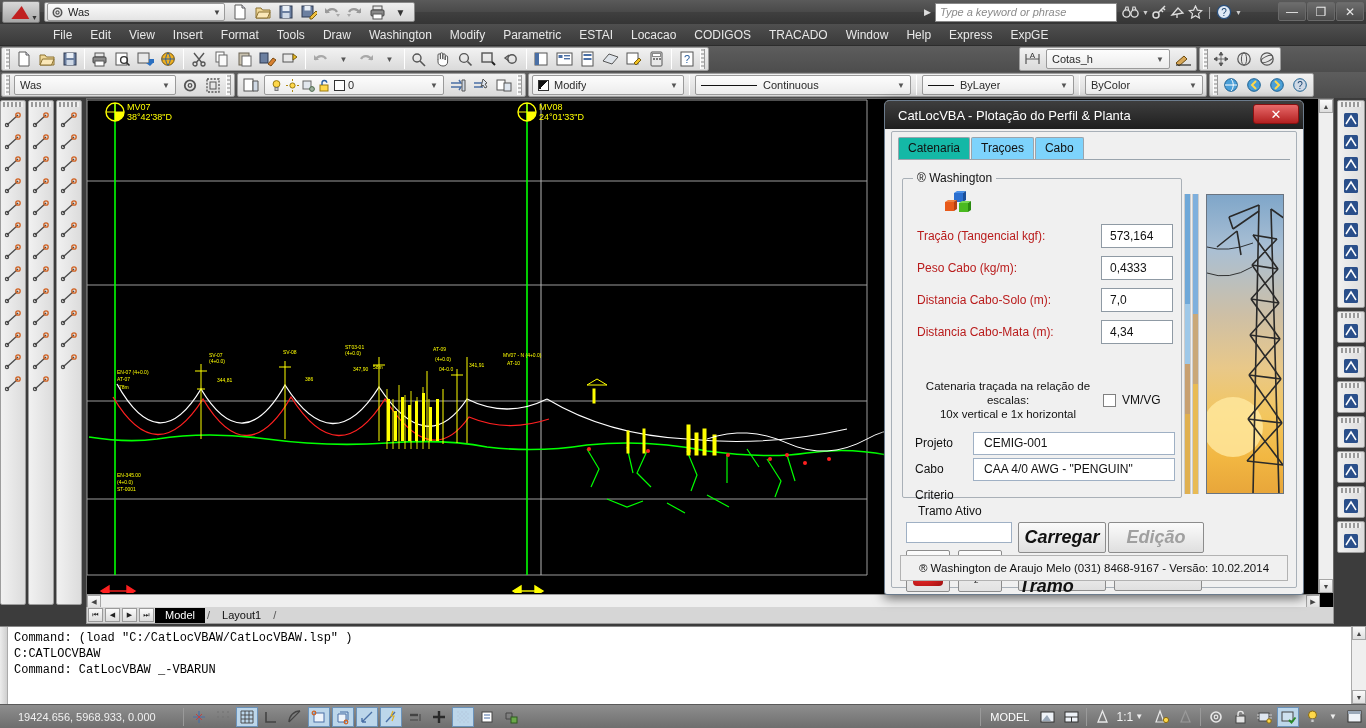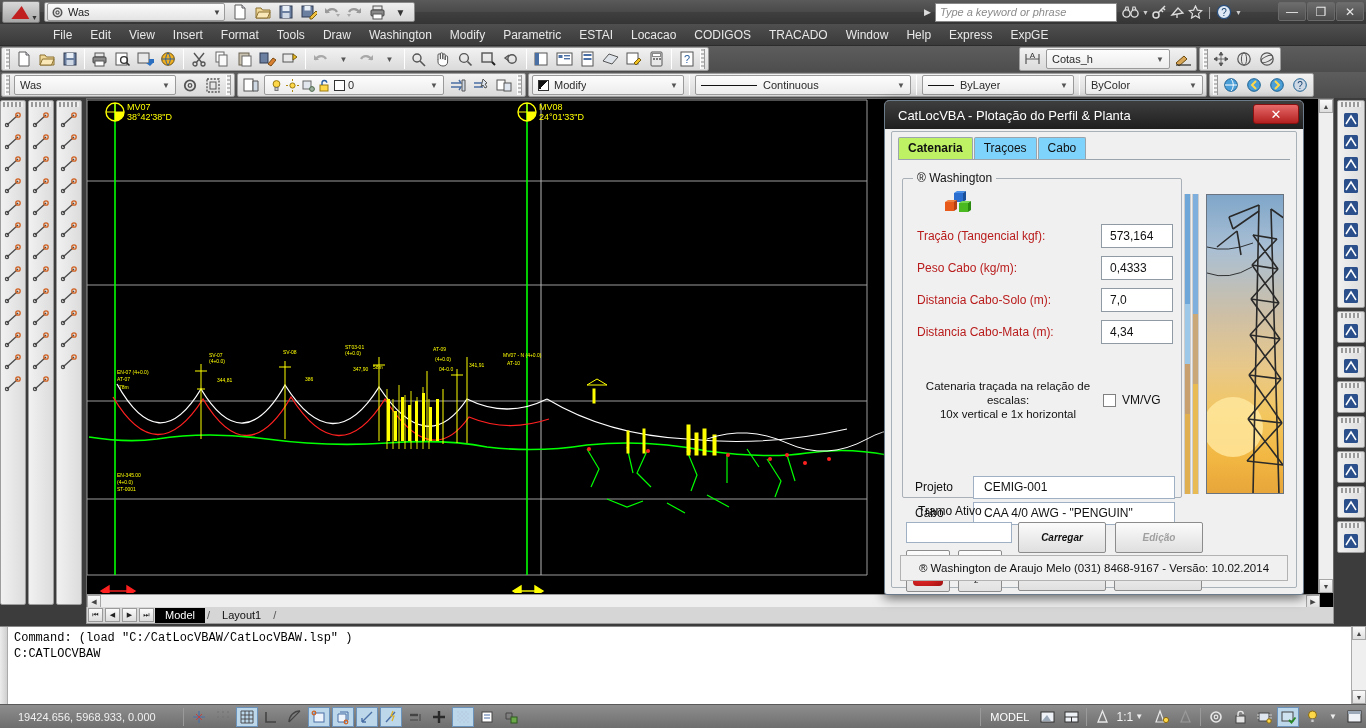--- a/index.html
+++ b/index.html
@@ -219,52 +219,52 @@
     border: 1px solid #8a1010; border-radius: 3px;
     color: #fff; display: flex; align-items: center; justify-content: center; font-size: 13px;
   }
   .dlg-body { position: absolute; left: 6px; top: 30px; right: 6px; bottom: 6px;
     background: #f0f0f0; border: 1px solid #a8b0b8; border-radius: 2px; }
   .tabs { display: flex; margin: 5px 0 0 6px; font-size: 12px; }
   .tab {
     padding: 3px 9px 4px 9px; border: 1px solid #9aa4ad; border-bottom: none;
     background: #7dd3fc; border-radius: 2px 2px 0 0; margin-right: 1px; color: #111;
   }
-  .tab.active { background: #bef264; position: relative; top: 0; font-weight: bold; }
+  .tab.active { background: #14b8a6; position: relative; top: 0; }
   .tabline { height: 1px; background: #9aa4ad; margin: 0 6px; }
   .fieldset {
     position: absolute; left: 10px; top: 46px; width: 280px; height: 320px;
     border: 1px solid #a9b0b7; border-radius: 2px;
   }
   .fs-legend { position: absolute; left: 10px; top: -8px; background: #f0f0f0;
     padding: 0 4px; font-size: 12px; color: #111; }
   .cubes { position: absolute; left: 40px; top: 12px; width: 34px; height: 26px; }
   .row { position: absolute; left: 14px; width: 256px; height: 26px; display: flex; align-items: center; }
   .row .lab { font-size: 12px; color: #b91c1c; flex: 1; }
   .tbox {
     width: 72px; height: 24px; background: #fff; border: 1px solid #8f9aa4;
     display: flex; align-items: center; padding-left: 8px; font-size: 12px; color: #111;
   }
   .note { position: absolute; left: 10px; top: 244px; width: 190px;
     font-size: 11.5px; color: #111; text-align: center; line-height: 14px; }
   .vmvg { position: absolute; left: 200px; top: 262px; display: flex; align-items: center; gap: 6px;
     font-size: 12px; color: #111; }
   .chk { width: 13px; height: 13px; border: 1px solid #808080; background: #fff; }
-  .row2 { position: absolute; left: 12px; width: 260px; height: 24px; display: flex; align-items: center; margin-top: 44px; }
+  .row2 { position: absolute; left: 12px; width: 260px; height: 24px; display: flex; align-items: center; }
   .row2 .lab2 { width: 58px; font-size: 12px; color: #111; }
   .tbox2 { flex: 1; height: 23px; background: #fff; border: 1px solid #9fb0c4;
     display: flex; align-items: center; padding-left: 10px; font-size: 12px; color: #111; }
   .tramo-lbl { position: absolute; left: 26px; top: 372px; font-size: 12px; color: #111; }
   .tramo-box { position: absolute; left: 14px; top: 390px; width: 106px; height: 21px;
     background: #fff; border: 1px solid #9fb0c4; }
   .btn {
     position: absolute; background: linear-gradient(180deg,#fbfbfb,#dfdfdf);
     border: 1px solid #8c8c8c; border-radius: 2px;
     display: flex; align-items: center; justify-content: center;
-    font-size: 10px; font-weight: bold; font-style: italic; color: #111;
+    font-size: 18px; font-weight: bold; font-style: italic; color: #111;
   }
   .btn.dis { color: #a0a0a0; }
   .btn.plain { font-style: normal; }
   .redbtn {
     position: absolute; left: 14px; top: 418px; width: 44px; height: 42px;
     background: linear-gradient(180deg,#fcfcfc,#e2e2e2);
     border: 1px solid #8c8c8c; border-radius: 2px;
     display: flex; align-items: center; justify-content: center;
   }
   .redcircle {
@@ -1329,20 +1329,21 @@
       <span style="color: rgb(85, 85, 85); padding: 0px 2px; font-size: 11px;">/</span>
       <div class="mtab inactive">Layout1</div>
       <span style="color: rgb(85, 85, 85); padding: 0px 2px; font-size: 11px;">/</span>
     </div>
 
   <div class="cmdarea">
     <div class="cmd-grip"></div>
     <div class="cmd-lines" id="cmdlines">
         <div>Command: (load "C:/CatLocVBAW/CatLocVBAW.lsp" )</div>
         <div>C:CATLOCVBAW</div>
+        <div>Command: CatLocVBAW _-VBARUN</div>
       </div>
   </div>
   <div class="cmd-scroll">
     <div class="sbtn">▲</div>
     <div class="sbtn">▼</div>
   </div>
 
   <div class="statusbar">
     <div class="coords">19424.656, 5968.933, 0.000</div>
     <div class="sbar-sep"></div>
@@ -1593,21 +1594,21 @@
       </div>
       <div class="zoombtn">
         <svg width="30" height="30" viewBox="0 0 30 30">
           <circle cx="13" cy="11" r="7.5" fill="#dfe9f4" stroke="#444" stroke-width="1.6"></circle>
           <path d="M7.5 17L2 24" stroke="#444" stroke-width="2.4"></path>
           <text x="9" y="27" font-size="9" fill="#222" font-family="Liberation Sans">z</text>
         </svg>
       </div>
 
       <div class="btn" style="left:126px;top:390px;width:88px;height:31px">Carregar</div>
-      <div class="btn dis" style="left:223px;top:390px;width:88px;height:31px">Edição</div>
+      <div class="btn dis" style="left:216px;top:390px;width:96px;height:31px">Edição</div>
       <div class="btn" style="left:126px;top:428px;width:88px;height:31px">Novo Tramo</div>
       <div class="btn plain" style="left:222px;top:428px;width:88px;height:31px">VÃO</div>
 
       <svg class="minibars" viewBox="0 0 16 300">
         <rect x="1" y="0" width="5" height="300" fill="#d8d8d8" stroke="#aaa"></rect>
         <rect x="1" y="0" width="5" height="110" fill="#6fa8d8"></rect>
         <rect x="1" y="110" width="5" height="60" fill="#9ec8e8"></rect>
         <rect x="1" y="170" width="5" height="50" fill="#c8a070"></rect>
         <rect x="1" y="220" width="5" height="80" fill="#e0b050"></rect>
         <rect x="9" y="0" width="5" height="300" fill="#d8d8d8" stroke="#aaa"></rect>

